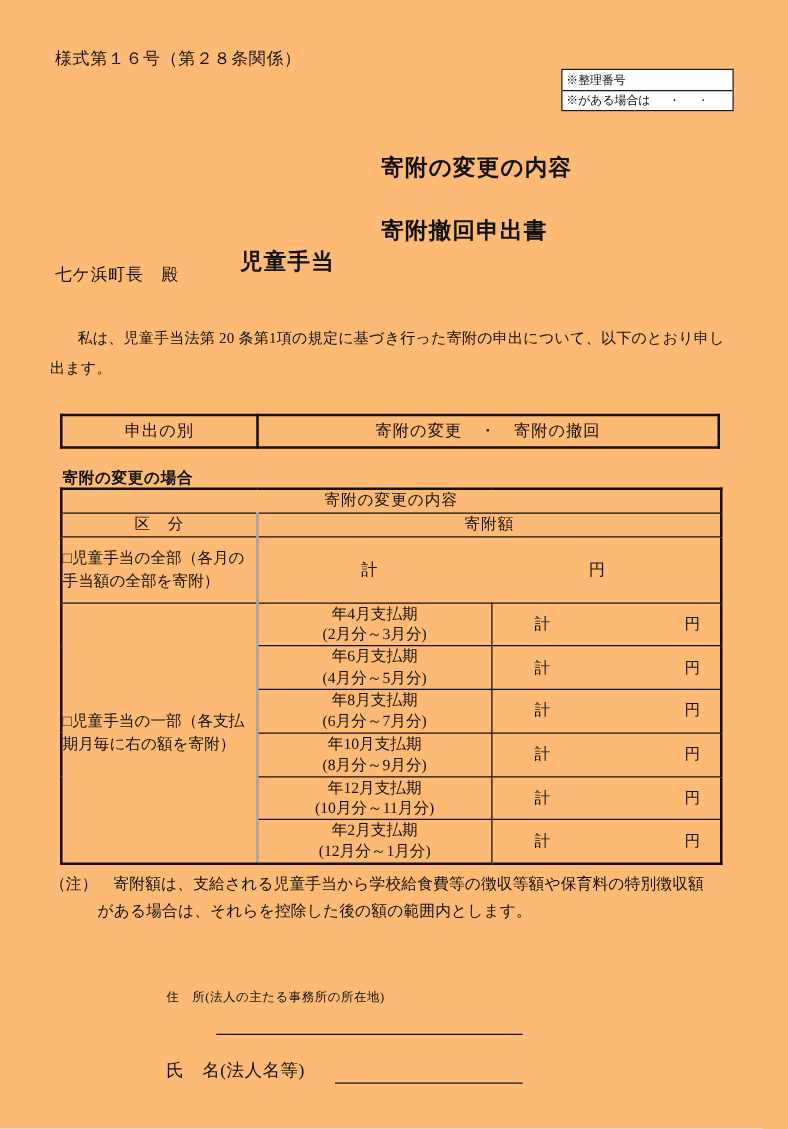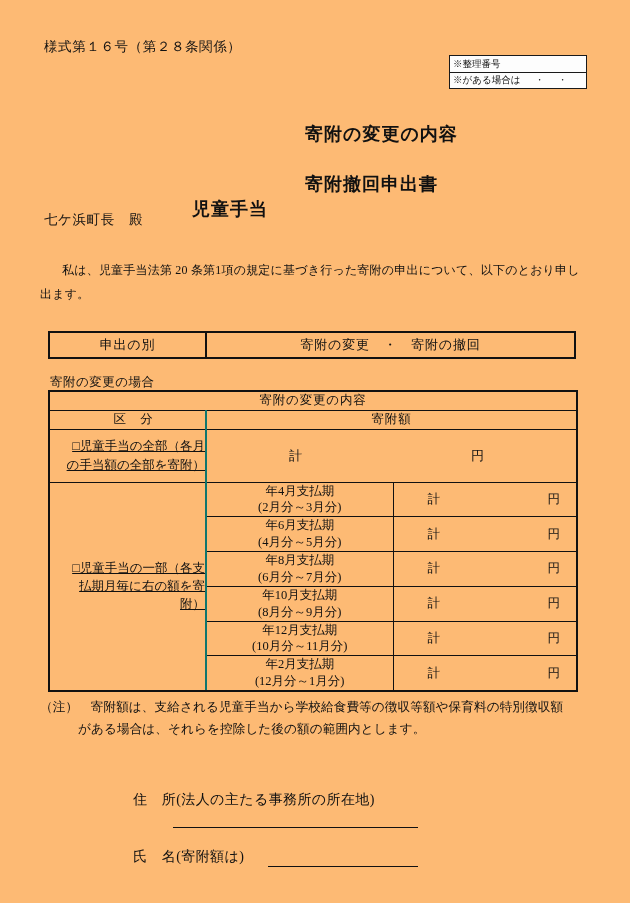--- a/index.html
+++ b/index.html
@@ -141,21 +141,21 @@
     letter-spacing: 0.8px;
     padding: 1px 0;
   }
 
   
   .section-heading {
     position: absolute;
     left: 50px;
     top: 374px;
     font-size: 12.5px;
-    font-weight: normal;
+    font-weight: bold;
     letter-spacing: 0.5px;
     white-space: nowrap;
   }
 
   
   .main-table {
     position: absolute;
     left: 48px;
     top: 390px;
     width: 528px;
@@ -166,33 +166,32 @@
     border: 1px solid #111111;
     font-size: 12.5px;
     vertical-align: middle;
     padding: 0;
     box-sizing: border-box;
   }
   .main-table .outer-top { border-top: 2px solid #111111; }
   .main-table .outer-left { border-left: 2px solid #111111; }
   .main-table .outer-right { border-right: 2px solid #111111; }
   .main-table .outer-bottom { border-bottom: 2px solid #111111; }
-  .main-table .thick-v { border-right: 2px solid #0f766e; padding-left: 12px; }
+  .main-table .thick-v { border-right: 2px solid #a3a3a3; }
 
   .cell-center {
     text-align: center;
     letter-spacing: 0.8px;
   }
   .cell-kubun {
-    text-align: right;
+    text-align: left;
     padding: 3px 2px 3px 4px;
     line-height: 1.45;
     font-size: 12.5px;
     vertical-align: top;
-    text-decoration: underline;
   }
   .period-cell {
     text-align: center;
     line-height: 1.35;
     font-size: 11px;
     padding: 2px 0;
   }
   .amount-inner {
     display: flex;
     align-items: center;
@@ -234,21 +233,21 @@
     white-space: nowrap;
   }
   .sig-date span { display: inline-block; }
   .sig-gap-1 { width: 38px; }
   .sig-gap-2 { width: 38px; }
 
   .sig-address {
     position: absolute;
     left: 133px;
     top: 791px;
-    font-size: 14px;
+    font-size: 10px;
     letter-spacing: 0.4px;
     white-space: nowrap;
   }
   .sig-address-line {
     position: absolute;
     left: 173px;
     top: 826px;
     width: 245px;
     border-bottom: 1px solid #111111;
     height: 1px;
@@ -424,16 +423,16 @@
 
   <div class="note">
     <div>（注）　寄附額は、支給される児童手当から学校給食費等の徴収等額や保育料の特別徴収額</div>
     <div class="note-line2">がある場合は、それらを控除した後の額の範囲内とします。</div>
   </div>
 
 
   <div class="sig-address">住　所(法人の主たる事務所の所在地)</div>
   <div class="sig-address-line"></div>
 
-  <div class="sig-name">氏　名(寄附額は)</div>
+  <div class="sig-name">氏　名(法人名等)</div>
   <div class="sig-name-line"></div>
 
 </div>
 
 </body></html>

